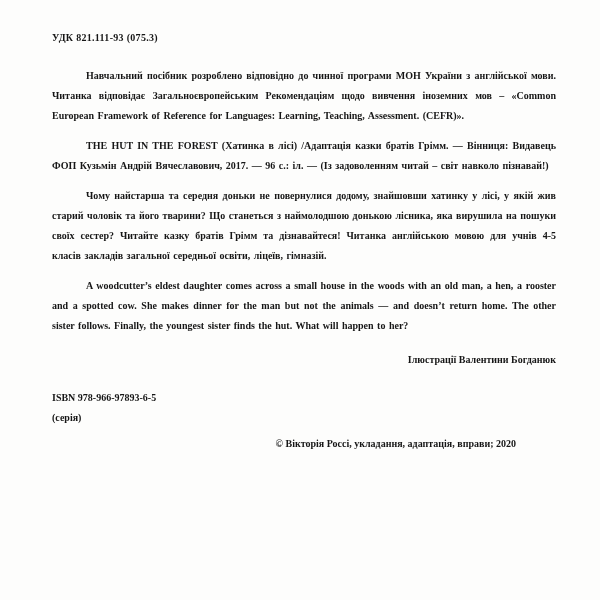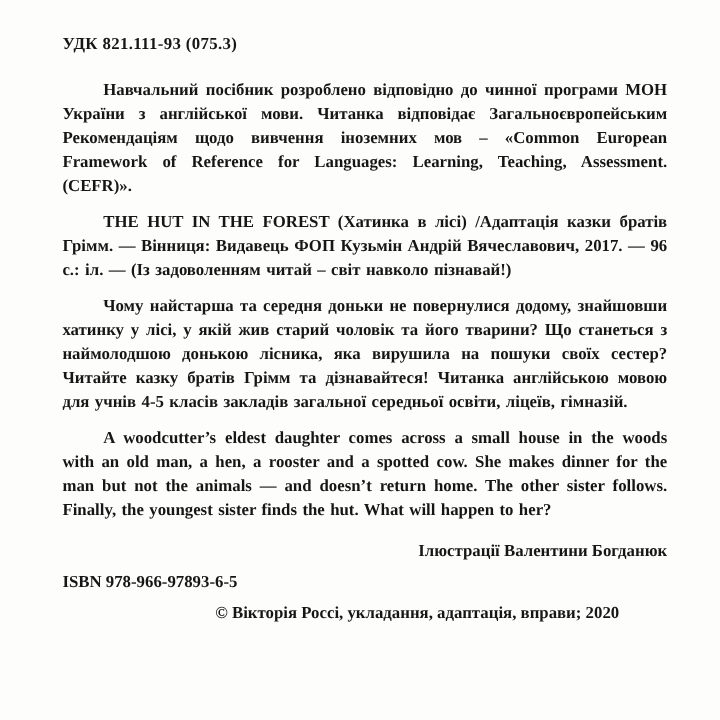--- a/index.html
+++ b/index.html
@@ -7,21 +7,21 @@
   body {
     background: #ffffff;
     font-family: "Liberation Serif", "DejaVu Serif", serif;
   }
   .sheet {
     width: 600px;
     height: 600px;
     background: #fdfdfc;
     color: #161616;
     padding: 28px 44px 0 52px;
-    font-size: 14px;
+    font-size: 10px;
     line-height: 20px;
     font-weight: 700;
     overflow: hidden;
   }
   .udk {
     margin-bottom: 18px;
     letter-spacing: 0.3px;
   }
   .para {
     text-align: justify;
@@ -30,21 +30,21 @@
     word-spacing: 1px;
   }
   .credit {
     text-align: right;
     margin-top: 14px;
   }
   .isbn-row {
     display: flex;
     justify-content: space-between;
     align-items: flex-start;
-    margin-top: 6px;
+    margin-top: 18px;
     padding-right: 40px;
   }
   .isbn-left .series-note {
     margin-top: 0;
   }
   .copyright {
     text-align: right;
     padding-right: 40px;
     margin-top: 6px;
   }
@@ -63,20 +63,21 @@
 
   <p class="para">Чому найстарша та середня доньки не повернулися додому, знайшовши хатинку у лісі, у якій жив старий чоловік та його тварини? Що станеться з наймолодшою донькою лісника, яка вирушила на пошуки своїх сестер? Читайте казку братів Грімм та дізнавайтеся! Читанка англійською мовою для учнів 4-5 класів закладів загальної середньої освіти, ліцеїв, гімназій.</p>
 
   <p class="para">A woodcutter’s eldest daughter comes across a small house in the woods with an old man, a hen, a rooster and a spotted cow. She makes dinner for the man but not the animals — and doesn’t return home. The other sister follows. Finally, the youngest sister finds the hut. What will happen to her?</p>
 
   <div class="credit">Ілюстрації Валентини Богданюк</div>
 
   <div class="isbn-row">
     <div class="isbn-left">
       <div>ISBN 978-966-97893-6-5</div>
+      <div class="series-note">(серія)</div>
     </div>
   </div>
 
   <div class="copyright">
     <div>© Вікторія Россі, укладання, адаптація, вправи; 2020</div>
 
   </div>
 
 </div>
 

